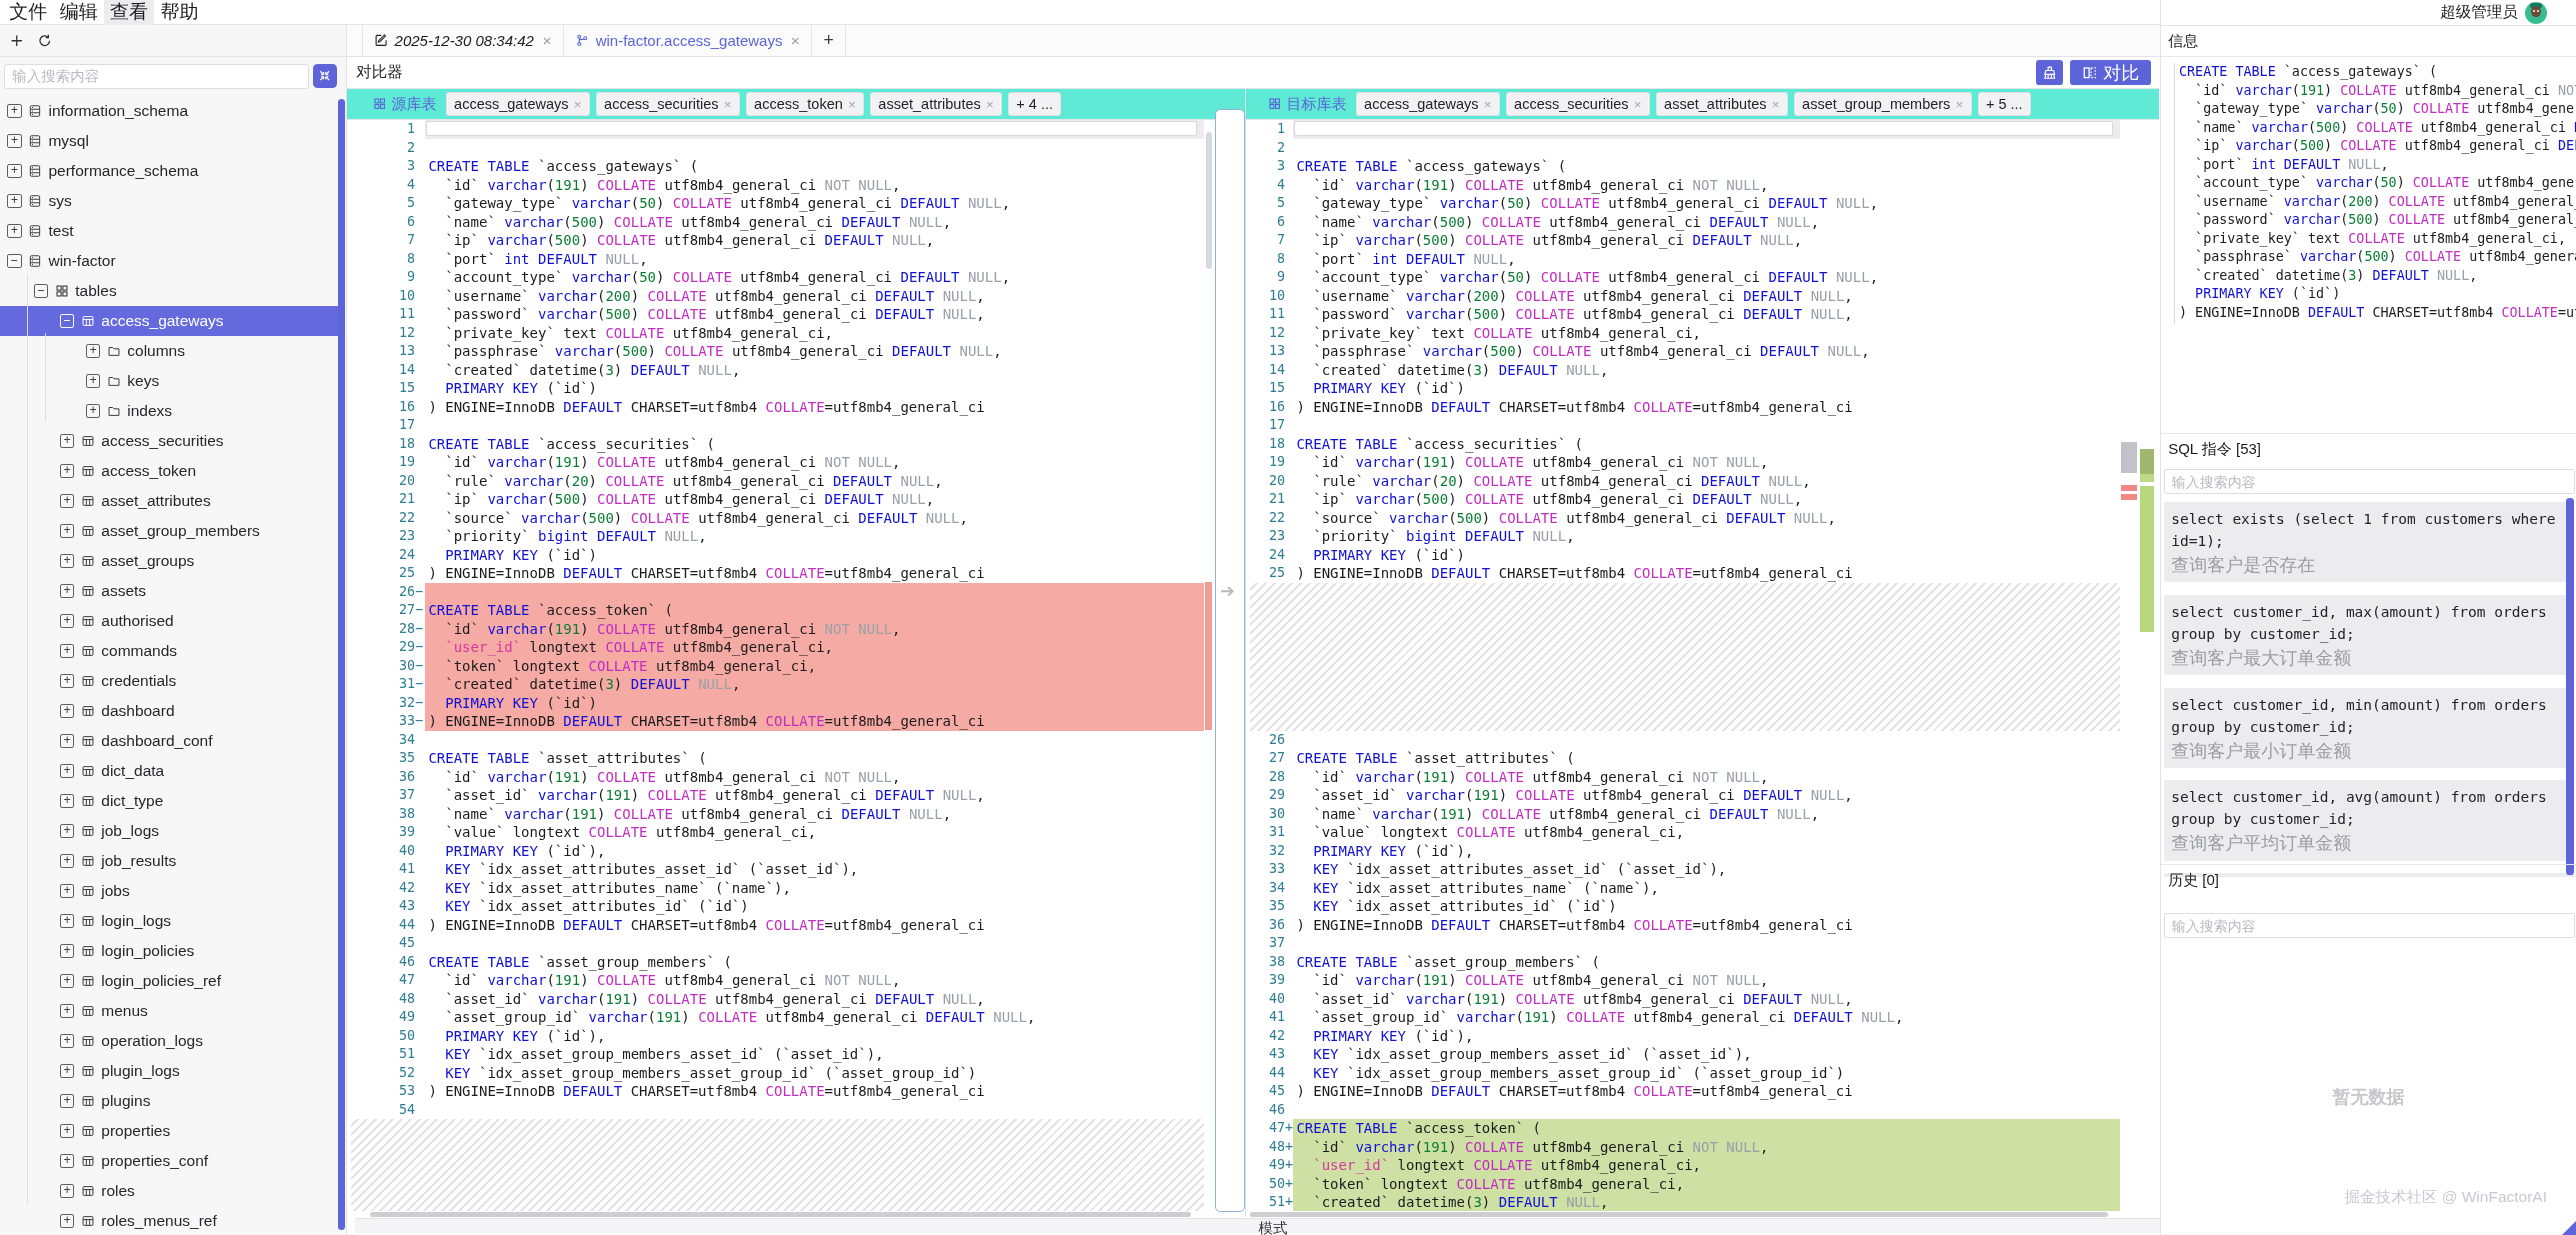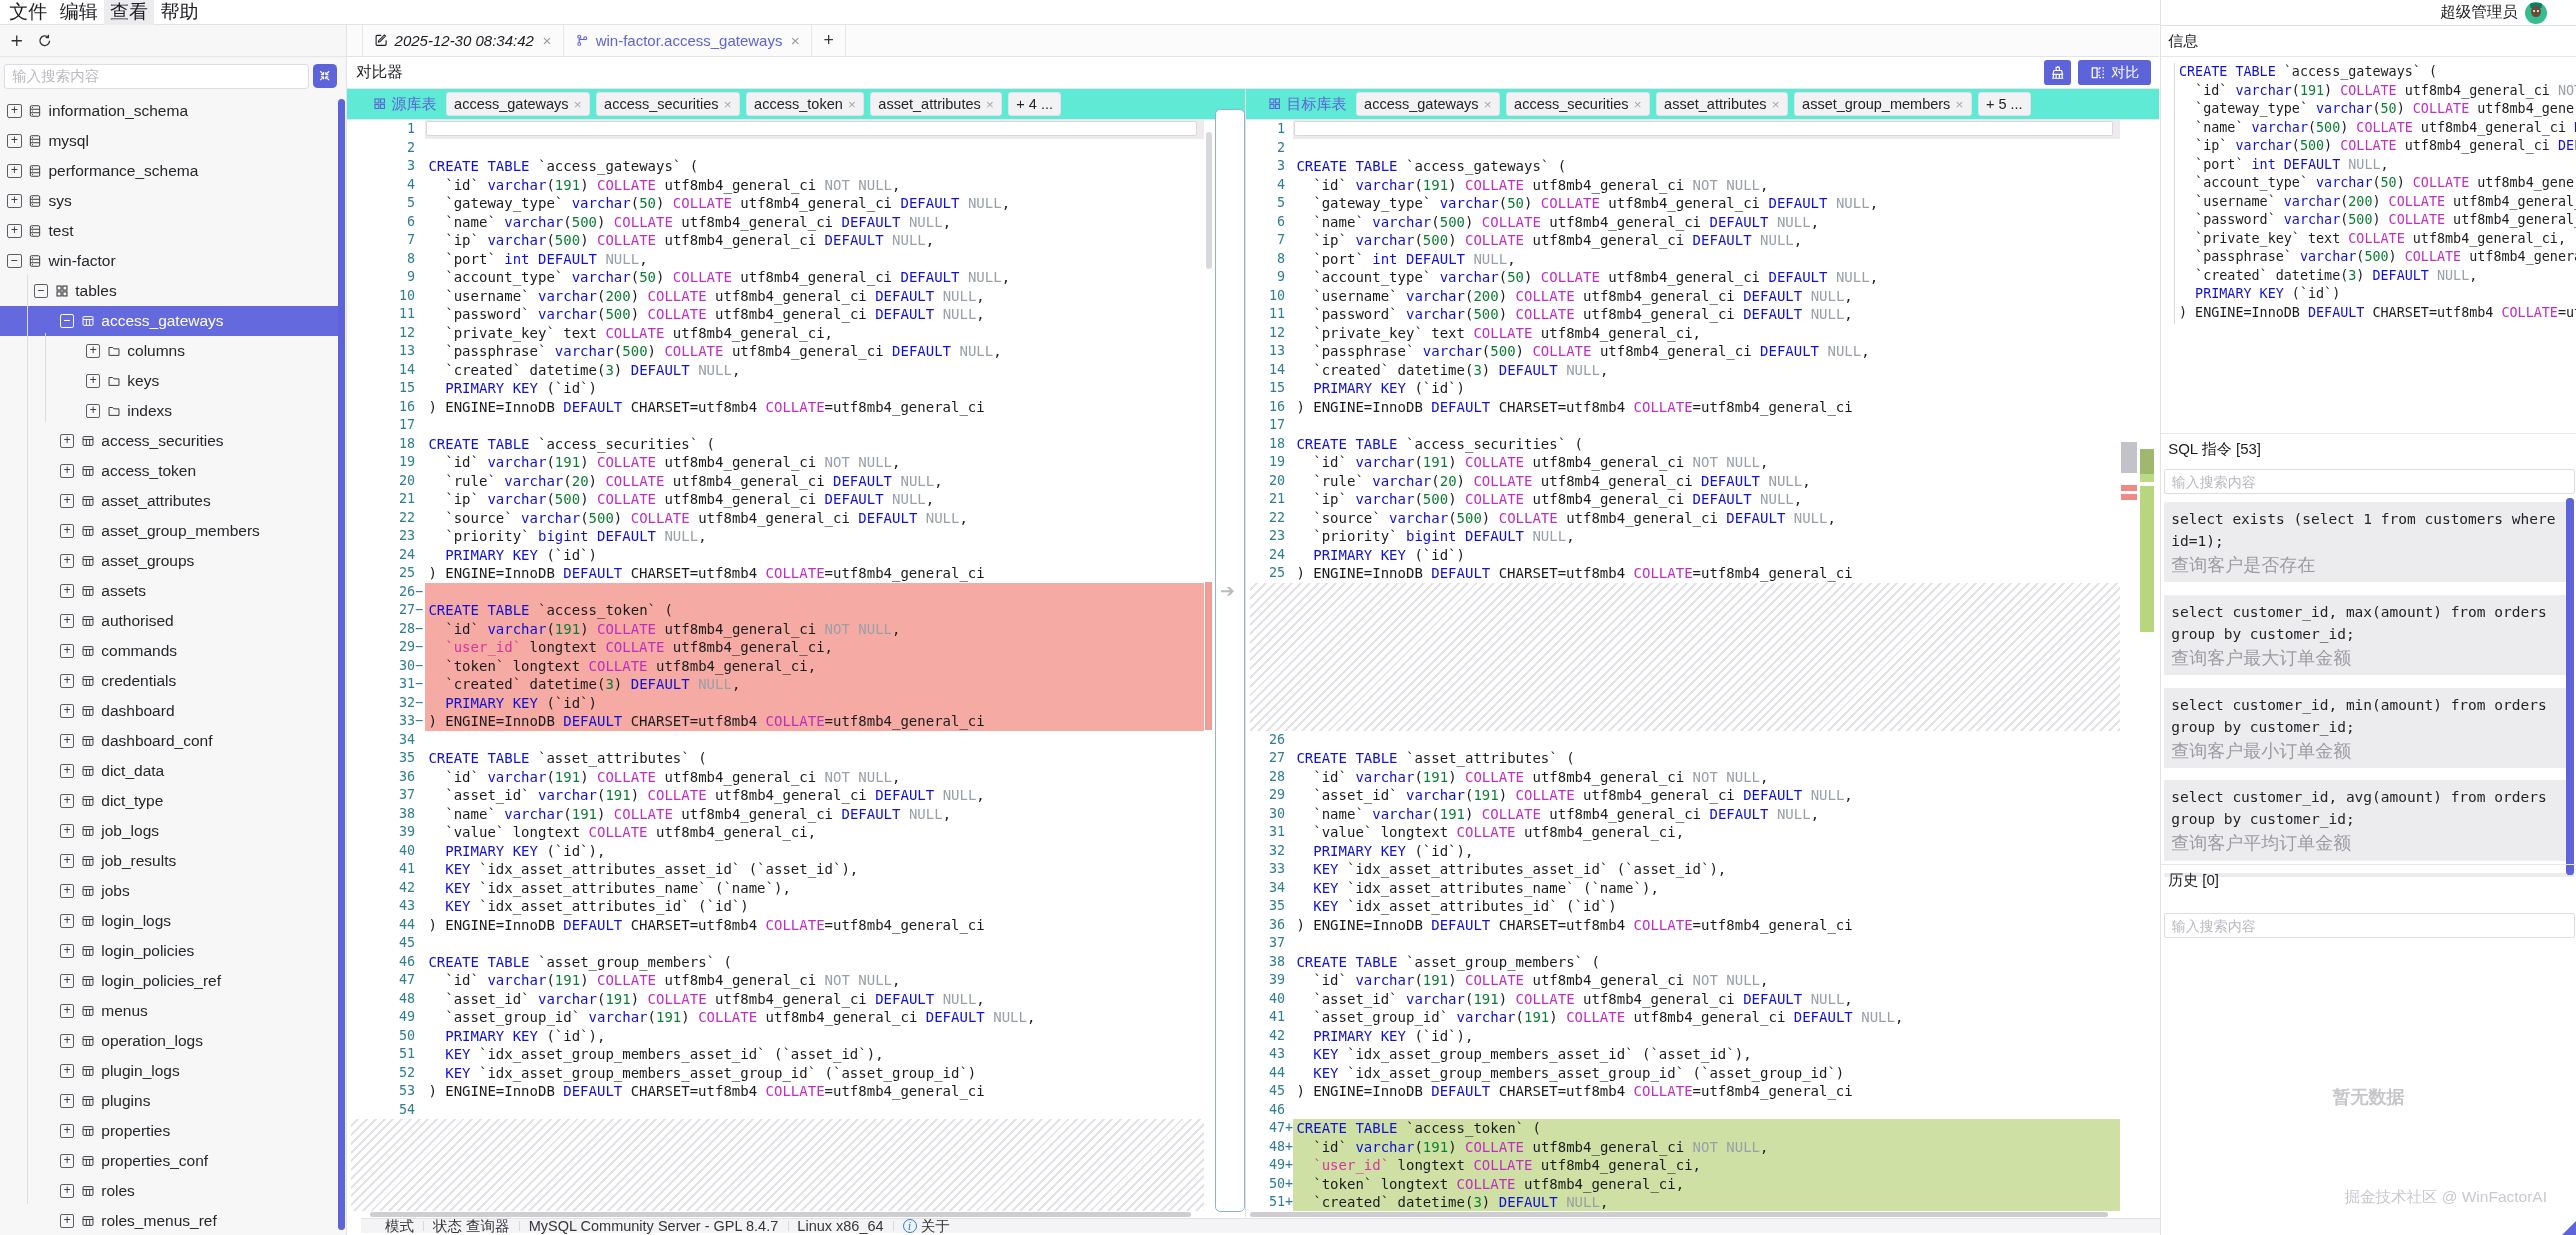--- a/index.html
+++ b/index.html
@@ -40,21 +40,21 @@
   .tabbar{position:absolute;left:0;top:0;width:100%;height:32px;background:#fbfbfc;border-bottom:0.5px solid #e3e3e7;display:flex;align-items:stretch;padding-left:14.5px;box-sizing:border-box;}
   .mtab{display:flex;align-items:center;gap:6.2px;padding:0 11.4px;border-right:0.5px solid #e6e6ea;font-size:15px;}
   .mtab:first-child{border-left:0.5px solid #e6e6ea;font-style:italic;}
   .mtab .close{color:#9a9aa2;font-size:15.5px;margin-left:2.1px;}
   .mtab.accent{color:#5d64d9;}
   .newtab{display:flex;align-items:center;padding:0 11.4px;font-size:17.6px;color:#3a3a40;border-right:0.5px solid #e6e6ea;}
   .cmpbar{position:absolute;left:0;top:32px;width:100%;height:32px;background:#fff;border-bottom:0.5px solid #e6e6ea;display:flex;align-items:center;box-sizing:border-box;padding:0 8.3px 0 9.3px;}
   .cmpbar .title{font-size:15.5px;}
   .cmpbar .spacer{flex:1;}
   .iconbtn{width:27px;height:25px;background:#5d64d9;border-radius:3.1px;display:flex;align-items:center;justify-content:center;margin-left:7.2px;}
-  .cmp-btn{height:25px;background:#5d64d9;border-radius:3.1px;display:flex;align-items:center;justify-content:center;gap:6.2px;margin-left:7.2px;padding:0 11.4px;color:#fff;font-size:14px;}
+  .cmp-btn{height:25px;background:#5d64d9;border-radius:3.1px;display:flex;align-items:center;justify-content:center;gap:6.2px;margin-left:7.2px;padding:0 11.4px;color:#fff;font-size:18px;}
   .chipsrow{position:absolute;top:64px;height:31px;background:#5eead4;border-bottom:0.5px solid #e6e6ea;display:flex;align-items:center;box-sizing:border-box;overflow:hidden;}
   .chipsrow.left{left:0;width:898px;padding-left:26px;}
   .chipsrow.right{left:898px;width:914px;padding-left:23px;}
   .ptitle{display:flex;align-items:center;gap:5.2px;color:#5d64d9;font-size:15px;margin-right:9.3px;flex:0 0 auto;}
   .chip{display:flex;align-items:center;gap:5.2px;background:#f2f2f4;border:0.5px solid #e2e2e6;border-radius:3.1px;padding:2.6px 7.2px;font-size:14.5px;margin-right:6.2px;color:#232328;flex:0 0 auto;}
   .chip .close{color:#a6a6ae;font-size:13.4px;}
   .vdivider{position:absolute;left:898px;top:64px;width:0.5px;height:1128px;background:#e3e3e7;}
 
   
   .editor{position:absolute;top:95px;height:1091px;overflow:hidden;background:#fff;
@@ -90,22 +90,22 @@
   #rulerR .thumb{position:absolute;left:0;top:322px;width:15.5px;height:31px;background:#c2c2c8;}
   #rulerR .rdash{position:absolute;left:0;width:15.5px;height:6.2px;background:#f08984;}
   #rulerR .g1{position:absolute;left:18.6px;top:329px;width:14.5px;height:25px;background:#9fb86e;}
   #rulerR .g2{position:absolute;left:18.6px;top:354px;width:14.5px;height:8.3px;background:#bcd985;}
   #rulerR .g3{position:absolute;left:18.6px;top:366px;width:14.5px;height:146px;background:#b7d67e;}
   .hscroll{position:absolute;top:1187px;height:4.6px;background:#cdcdd2;border-radius:2.6px;}
   .hscroll.left{left:23px;width:821px;}
   .hscroll.right{left:903px;width:858px;}
 
   
-  #statusbar{position:absolute;left:14px;top:1193px;width:100%;height:15px;background:#f4f4f6;border-top:0.5px solid #e2e2e6;
-             display:flex;align-items:center;padding-left:24px;box-sizing:border-box;font-size:14.5px;color:#35353a;}
+  #statusbar{position:absolute;left:8px;top:1193px;width:100%;height:15px;background:#f4f4f6;border-top:0.5px solid #e2e2e6;
+             display:flex;align-items:center;padding-left:24px;box-sizing:border-box;font-size:14.5px;color:#35353a;flex-direction:column;}
   #statusbar .sep{width:0.5px;height:10.3px;background:#d8d8dc;margin:0 9.3px;}
   .info-i{display:inline-flex;width:14px;height:14px;border:1px solid #1f7fe8;border-radius:50%;color:#1f7fe8;align-items:center;justify-content:center;font-size:10.3px;font-family:"DejaVu Serif",serif;font-style:italic;margin-right:4.1px;box-sizing:border-box;}
   .about{display:flex;align-items:center;}
 
   
   #rightbar{left:2160px;top:0;width:416px;height:1236px;background:#fff;border-left:0.5px solid #e2e2e6;box-sizing:border-box;}
   .r-user{position:absolute;left:0;top:0;width:100%;height:26px;border-bottom:0.5px solid #e3e3e7;display:flex;align-items:center;justify-content:flex-end;padding-right:29px;box-sizing:border-box;gap:7.2px;}
   .r-user .uname{font-size:15.5px;}
   .avatar{width:22px;height:22px;border-radius:50%;background:#34bd8e;position:relative;overflow:hidden;flex:0 0 auto;}
   .avatar .hair{position:absolute;left:4.6px;top:1px;width:12.4px;height:5.2px;background:#117a60;border-radius:1.5px;}

